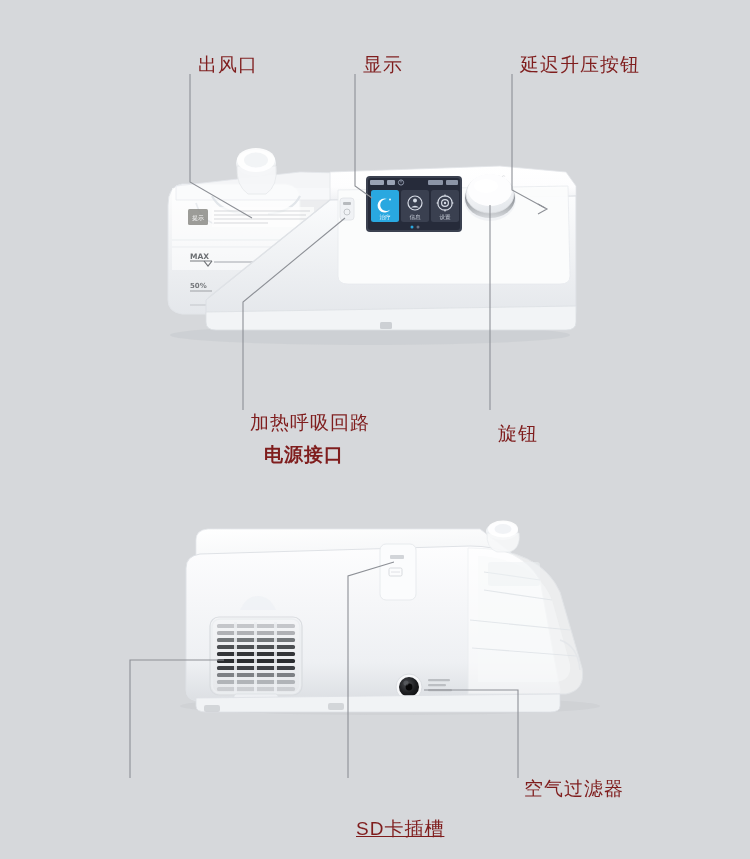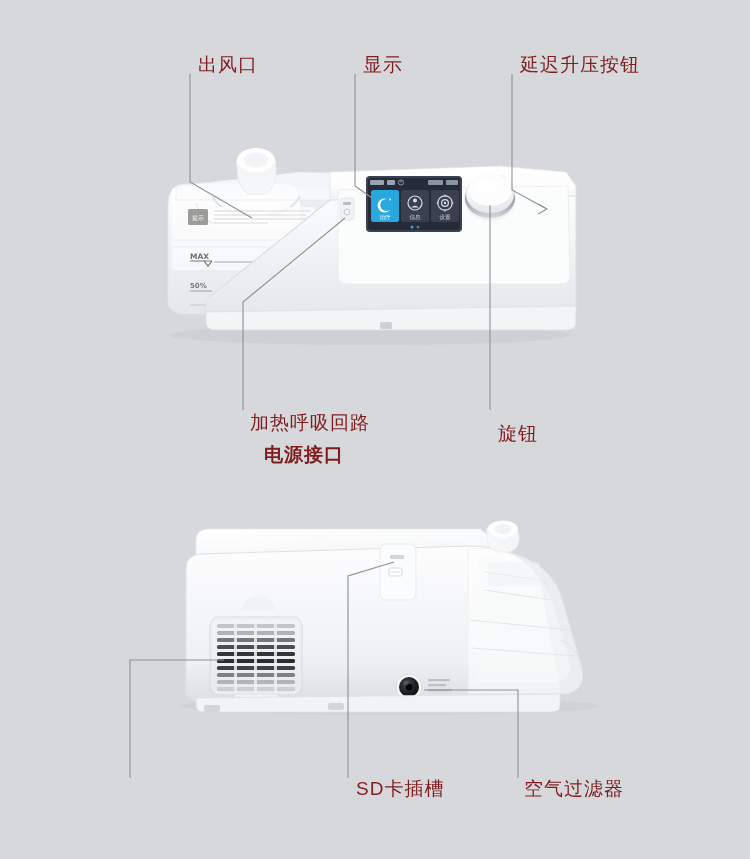--- a/index.html
+++ b/index.html
@@ -306,17 +306,17 @@
 
   <div class="label" style="left:520px; top:52px;">延迟升压按钮</div>
 
   <div class="label" style="left:250px; top:410px;">加热呼吸回路</div>
 
   <div class="label" style="left:264px; top:442px;font-weight:bold;">电源接口</div>
 
   <div class="label" style="left:498px; top:421px;">旋钮</div>
 
 
-  <div class="label" style="left:356px; top:776px;">SD卡插槽</div>
+  <div class="label" style="left:356px; top:816px;text-decoration:underline;">SD卡插槽</div>
 
   <div class="label" style="left:524px; top:776px;">空气过滤器</div>
 
 </div>
 
 </body></html>

